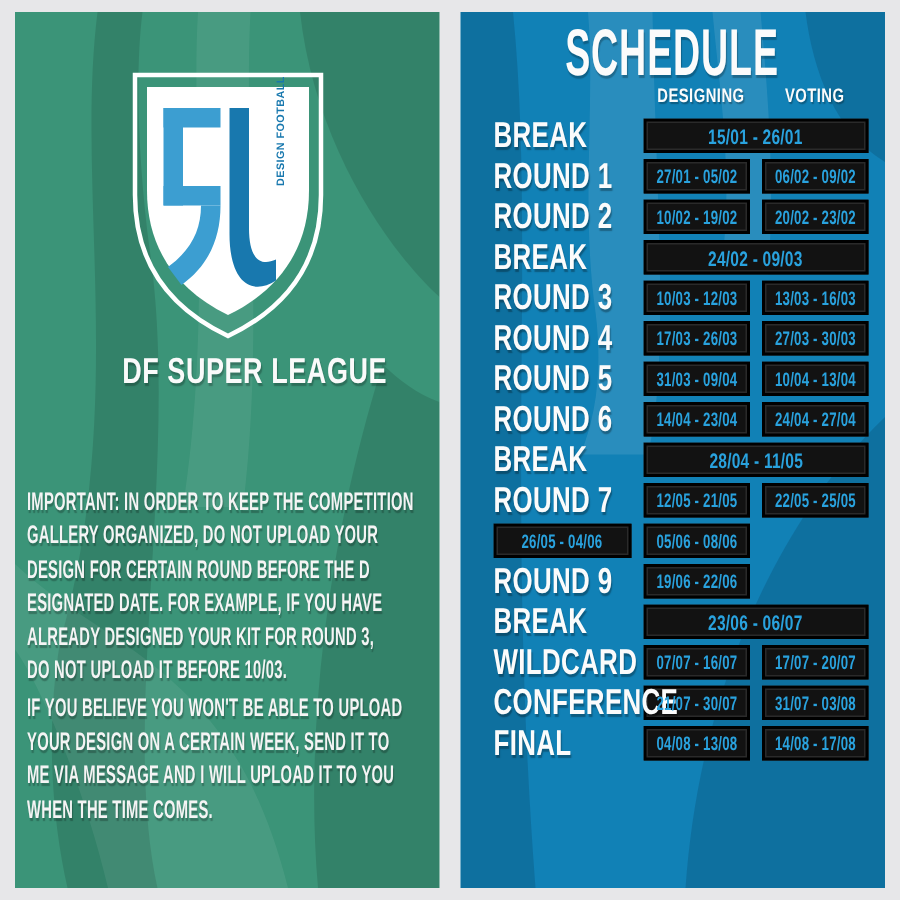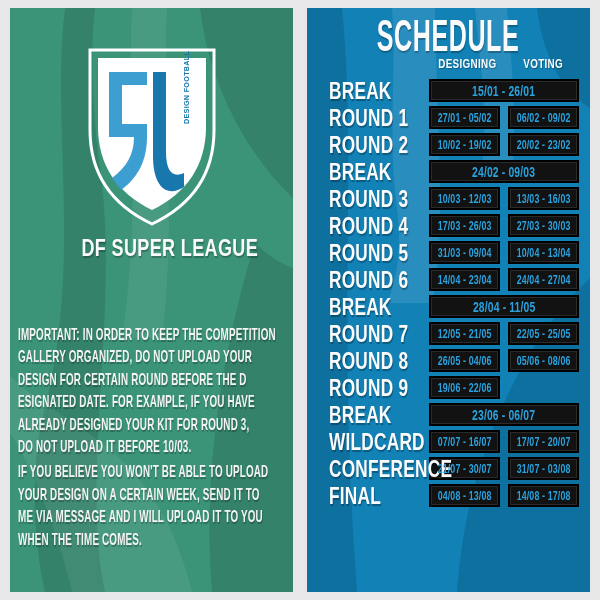--- a/index.html
+++ b/index.html
@@ -236,21 +236,20 @@
         <div class="srow">
           <div class="rlabel"><span class="cx-left">ROUND 7</span></div>
           <div class="dbox">
             <span class="cx">12/05 - 21/05</span>
           </div>
           <div class="dbox">
             <span class="cx">22/05 - 25/05</span>
           </div>
         </div>
         <div class="srow">
-          <div class="rlabel"><span class="cx-left">ROUND 8</span></div>
           <div class="dbox">
             <span class="cx">26/05 - 04/06</span>
           </div>
           <div class="dbox">
             <span class="cx">05/06 - 08/06</span>
           </div>
         </div>
         <div class="srow">
           <div class="rlabel"><span class="cx-left">ROUND 9</span></div>
           <div class="dbox">

